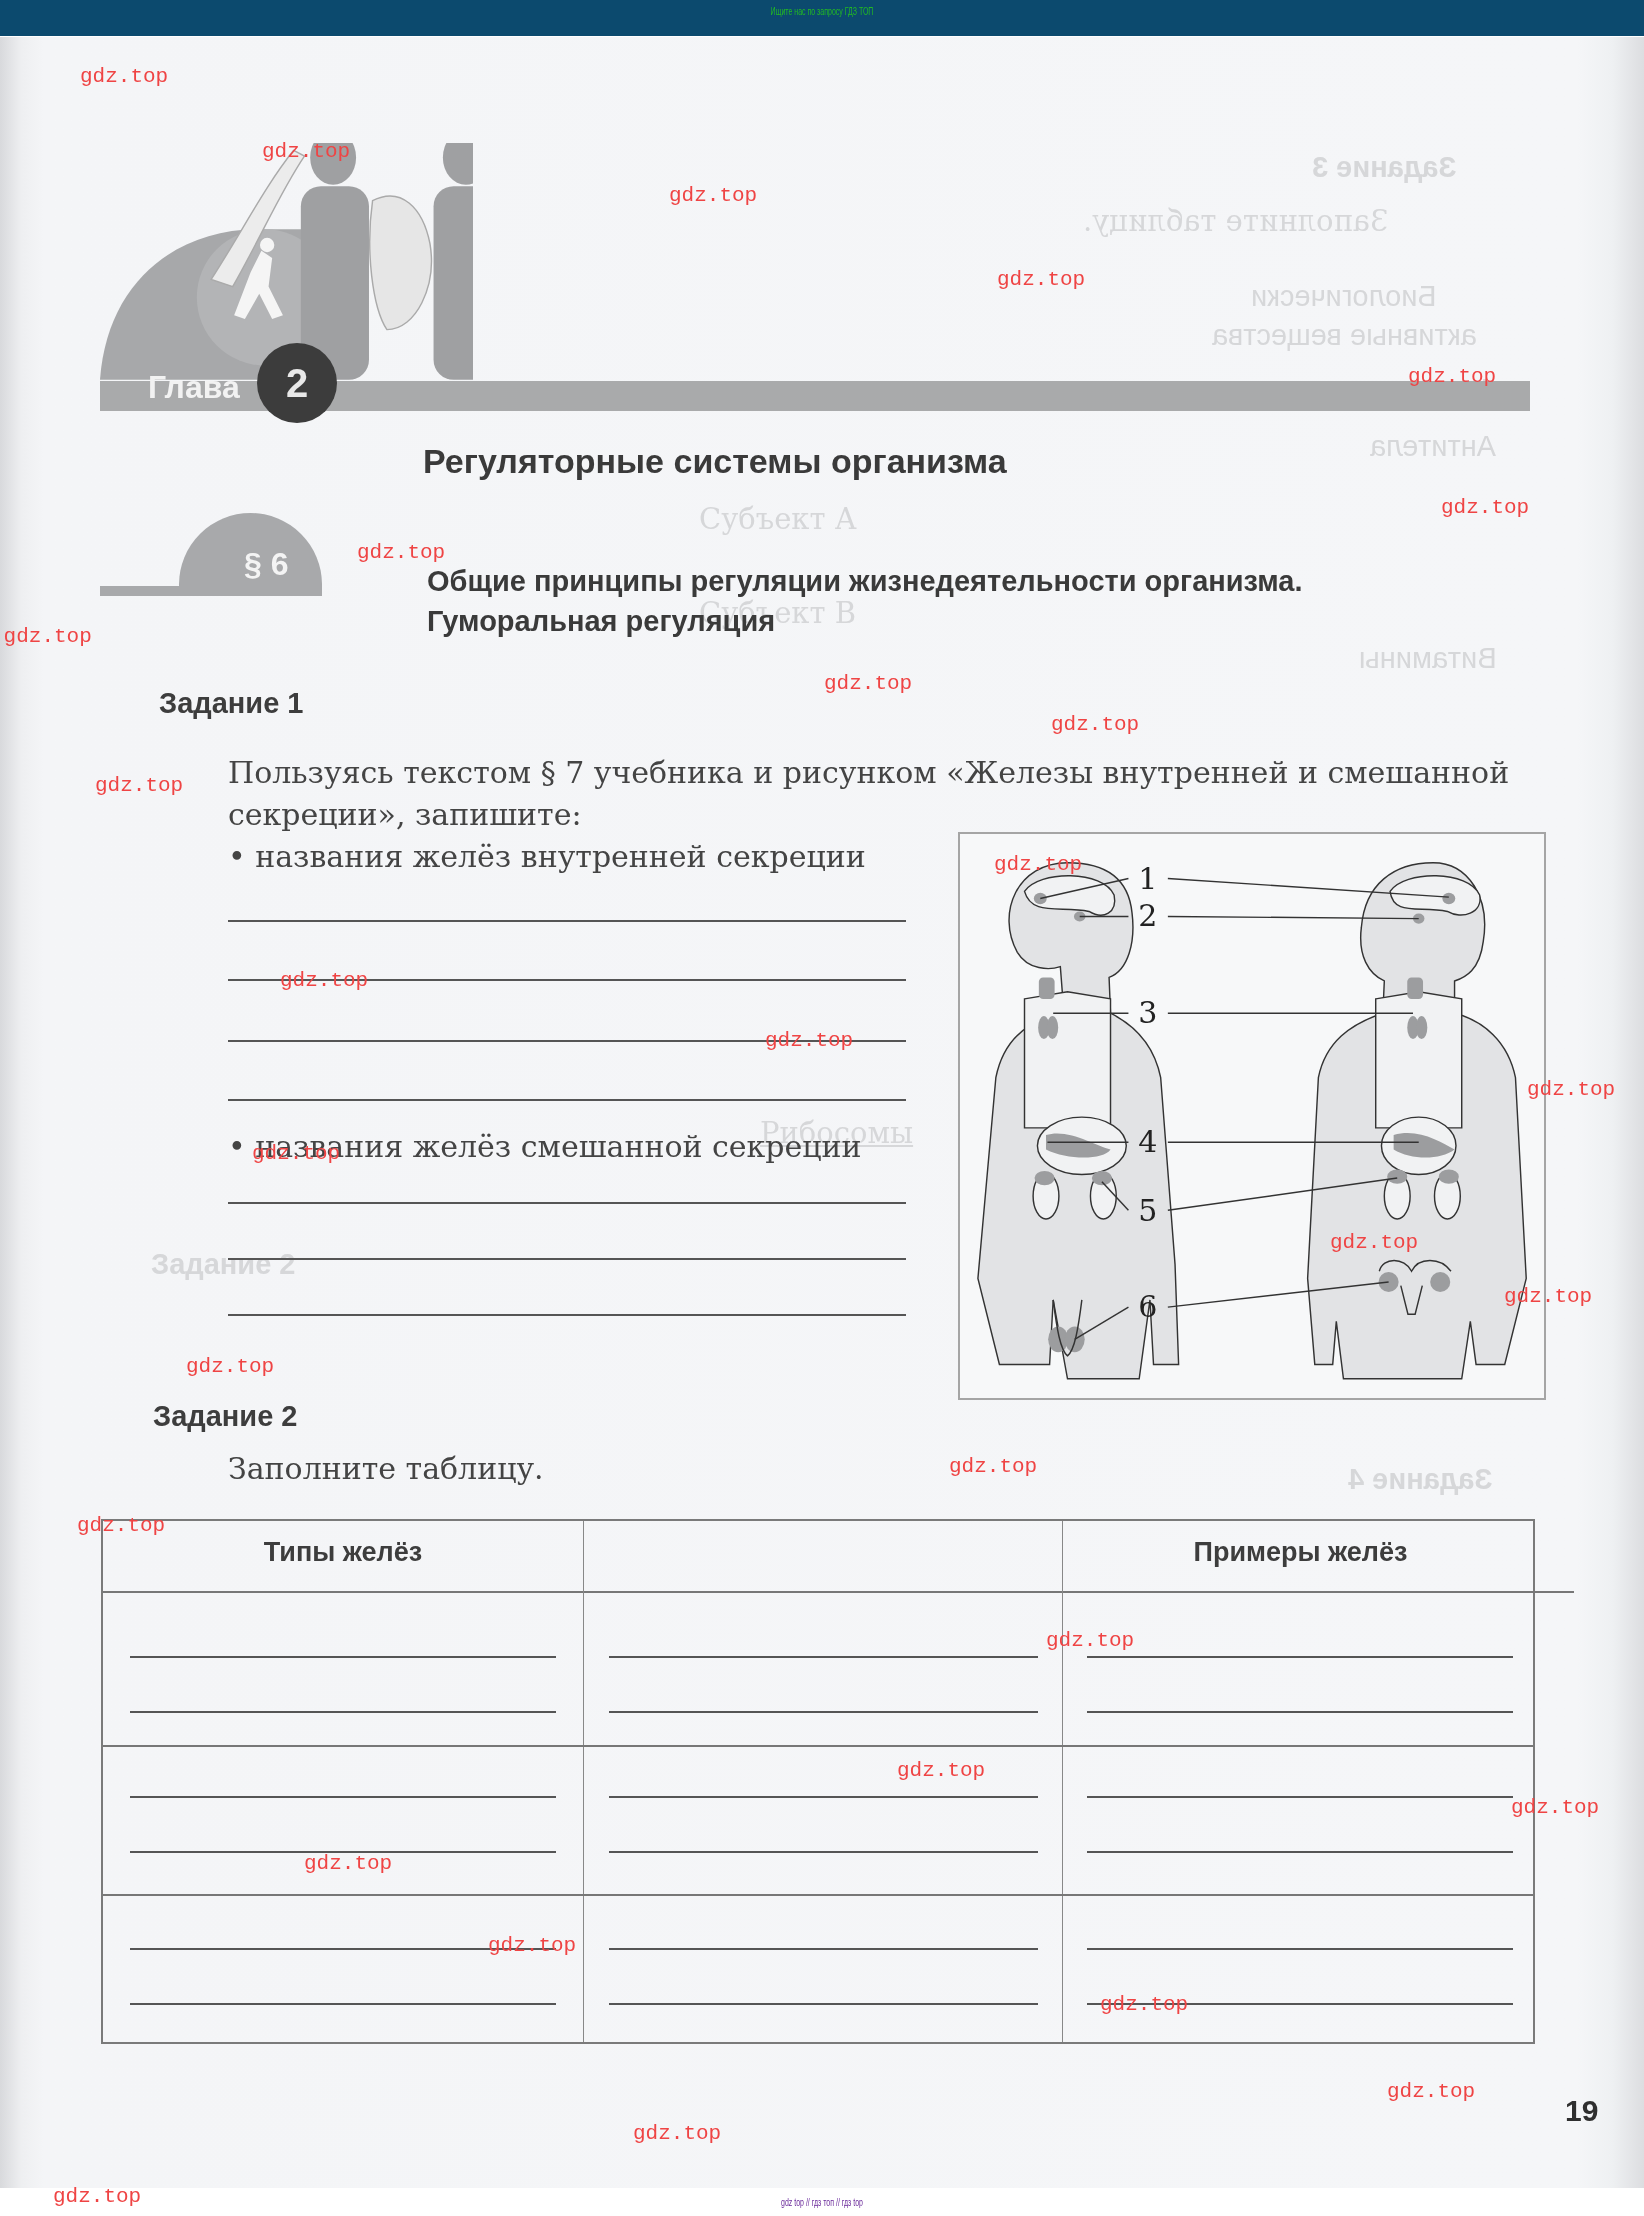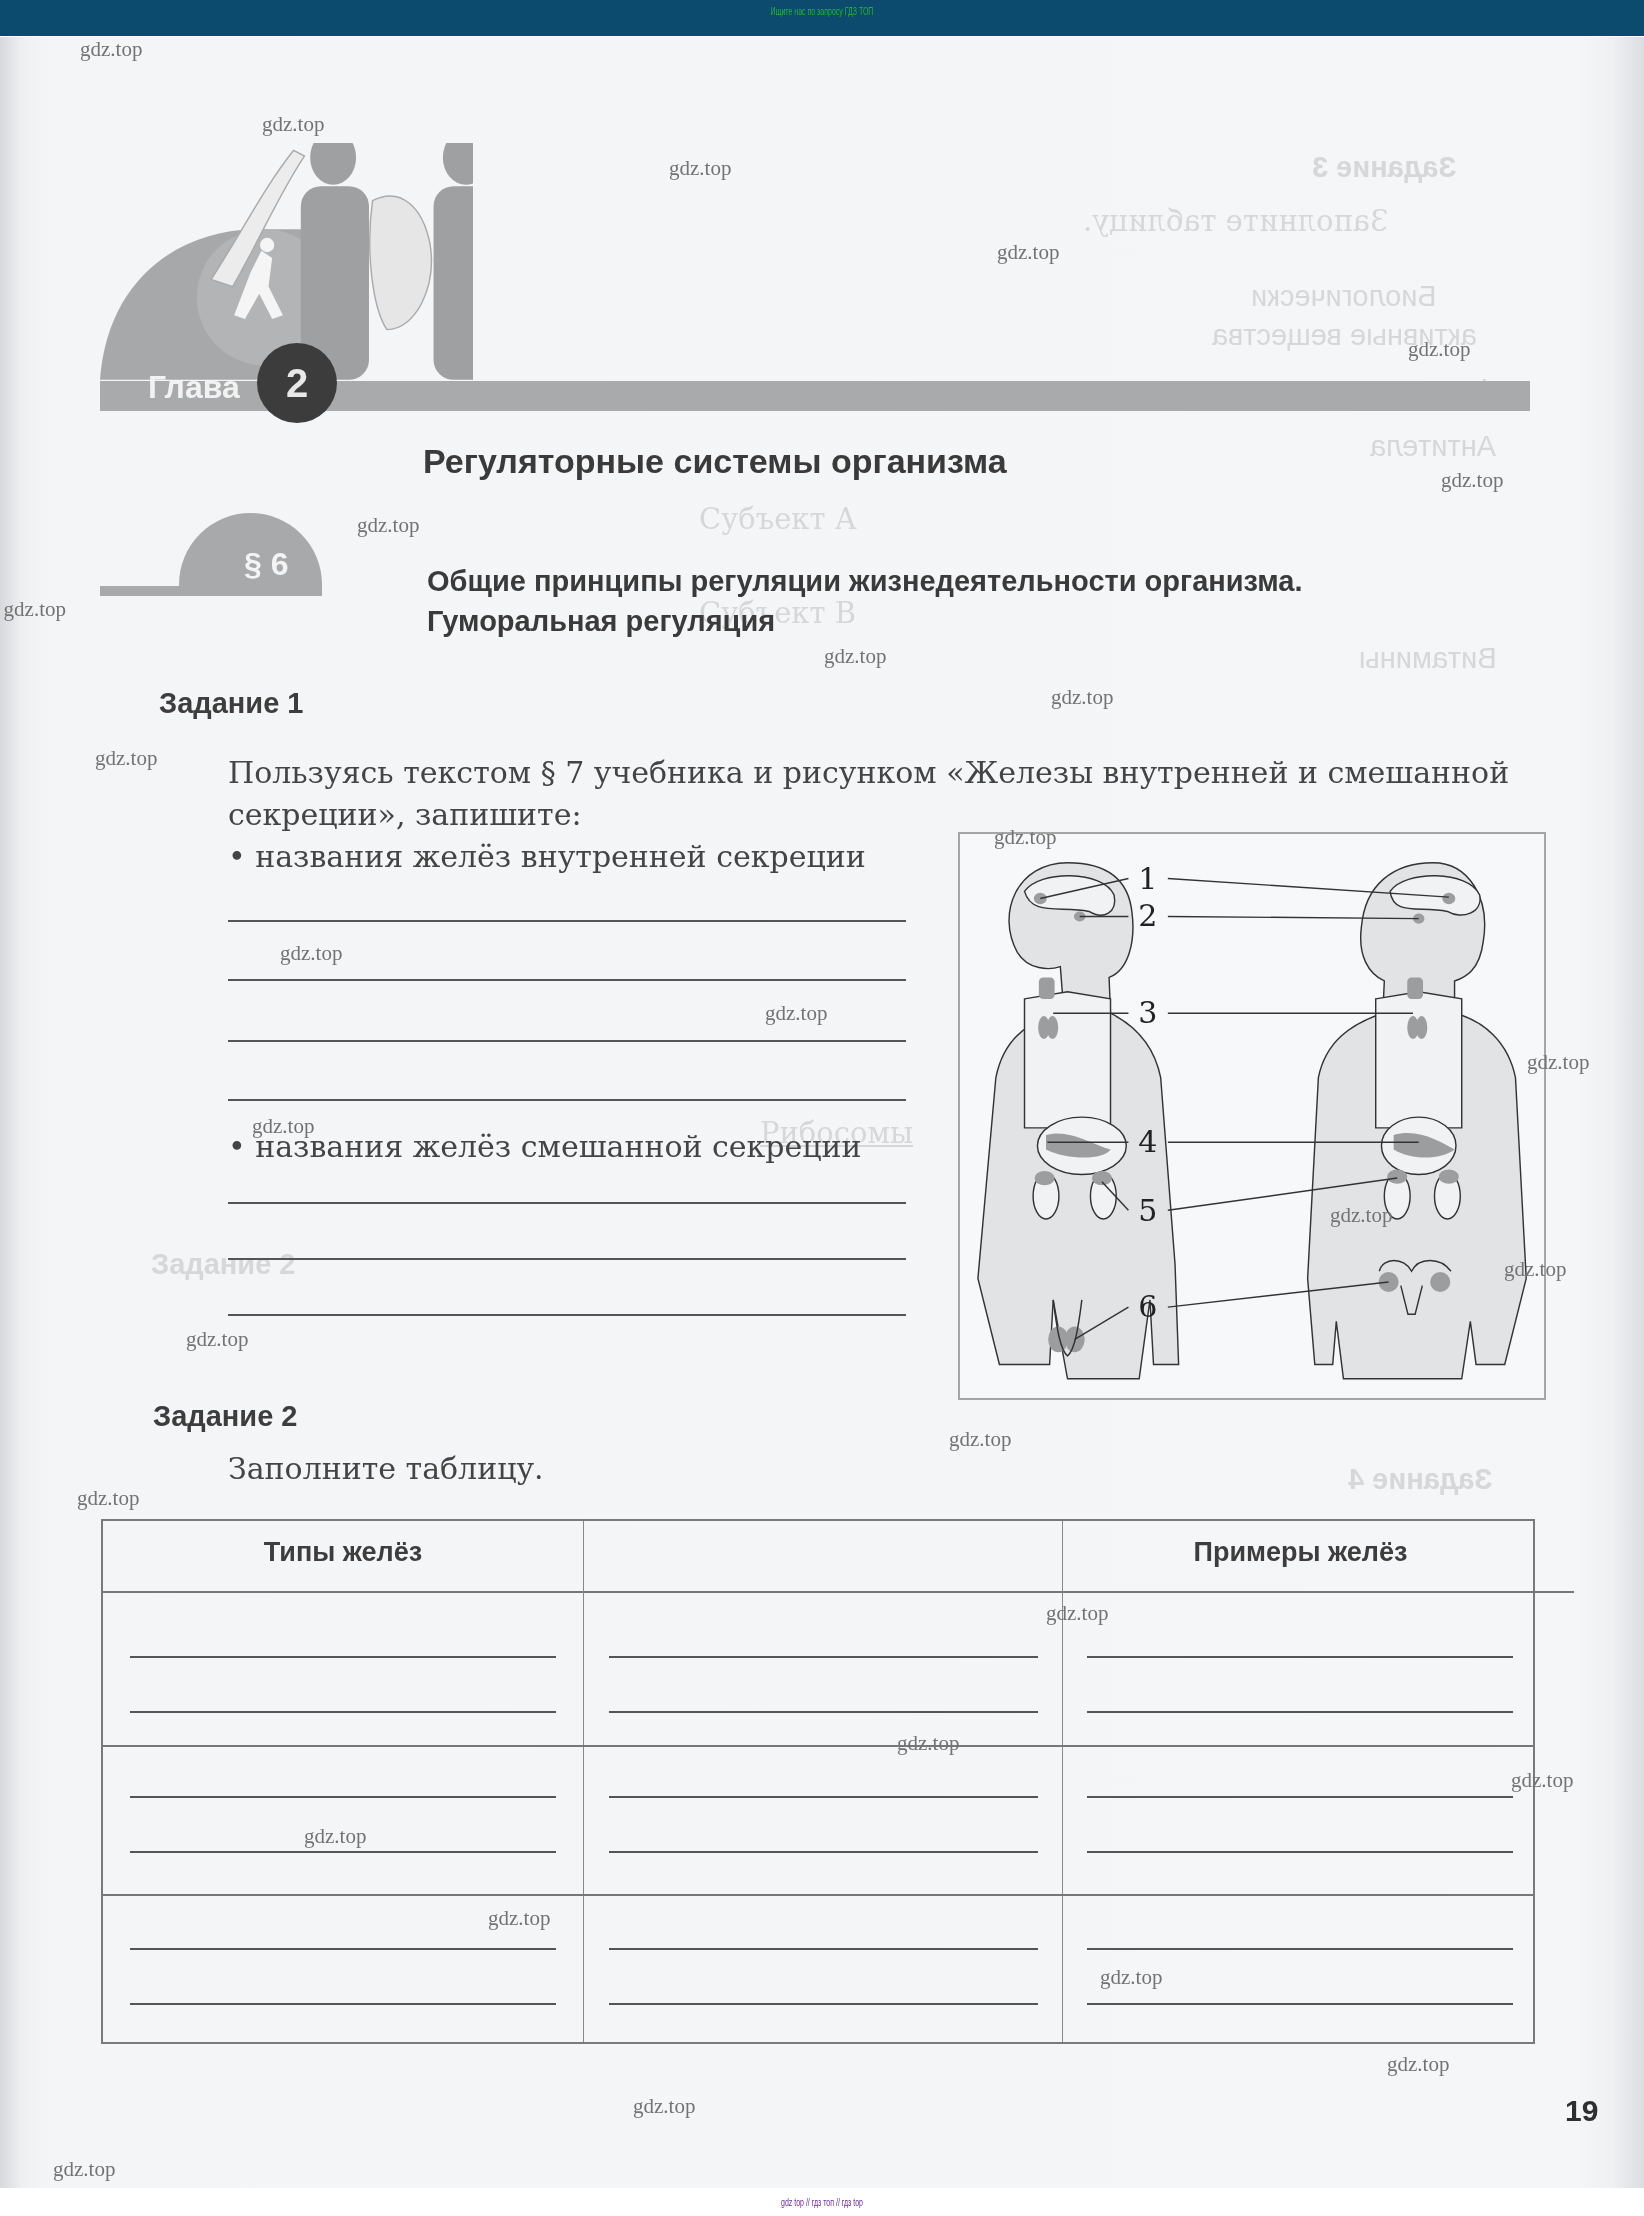--- a/index.html
+++ b/index.html
@@ -2,21 +2,21 @@
 <html style="font-size:11.5px"><head>
 <meta charset="utf-8">
 <style>
   html,body{margin:0;padding:0;}
   body{width:1644px;height:2216px;position:relative;background:#ffffff;overflow:hidden;font-family:"Liberation Sans",sans-serif;color:#333;}
   .top-banner{position:absolute;left:0;top:0;width:1644px;height:36px;background:#0c4a6e;text-align:center;}
   .top-banner span{position:absolute;left:50%;top:5.7px;transform:translateX(-50%) scaleX(0.7);font-size:10px;color:#22bb22;white-space:nowrap;}
   .page{position:absolute;left:0;top:37px;width:1644px;height:2151px;background:linear-gradient(90deg,#d8d9dc 0,#eeeff1 21.5px,#f4f5f7 43px,#f5f6f8 1577px,#eef0f2 1613px,#dcdde0 1644px);}
   .bottom-banner{position:absolute;left:0;top:2188px;width:1644px;height:28px;background:#fff;}
   .bottom-banner span{position:absolute;left:50%;top:9.3px;transform:translateX(-50%) scaleX(0.7);font-size:10px;color:#6a2a9a;white-space:nowrap;}
-  .wm{position:absolute;font-family:Liberation Serif, serif;font-size:21px;color:#737373;white-space:nowrap;z-index:50;}
+  .wm{position:absolute;font-family:Liberation Mono, monospace;font-size:21px;color:#ef4444;white-space:nowrap;z-index:50;margin-top:28px;}
   
   .chapter-art{position:absolute;left:100px;top:143px;width:373px;height:237px;}
   .chapter-bar{position:absolute;left:100px;top:381px;width:1430px;height:30px;background:#a9aaab;}
   .chapter-label{position:absolute;left:148px;top:369px;font-size:32px;font-weight:bold;color:#f2f2f2;}
   .chapter-circle{position:absolute;left:257px;top:343px;width:80px;height:80px;border-radius:50%;background:#3c3c3c;color:#e8e8e8;font-size:40px;font-weight:bold;display:flex;align-items:center;justify-content:center;}
   .chapter-title{position:absolute;left:423px;top:442px;font-size:34px;font-weight:bold;color:#3a3a3a;}
   .para-badge{position:absolute;left:100px;top:513px;width:258px;height:83px;}
   .para-badge .dome{position:absolute;left:79px;top:0;width:143px;height:83px;background:#a8a9ab;border-radius:79px 79px 0 0;}
   .para-badge .base{position:absolute;left:0;top:73px;width:222px;height:10px;background:#a8a9ab;}
   .para-label{position:absolute;left:244px;top:546px;font-size:32px;font-weight:bold;color:#f4f4f4;}

